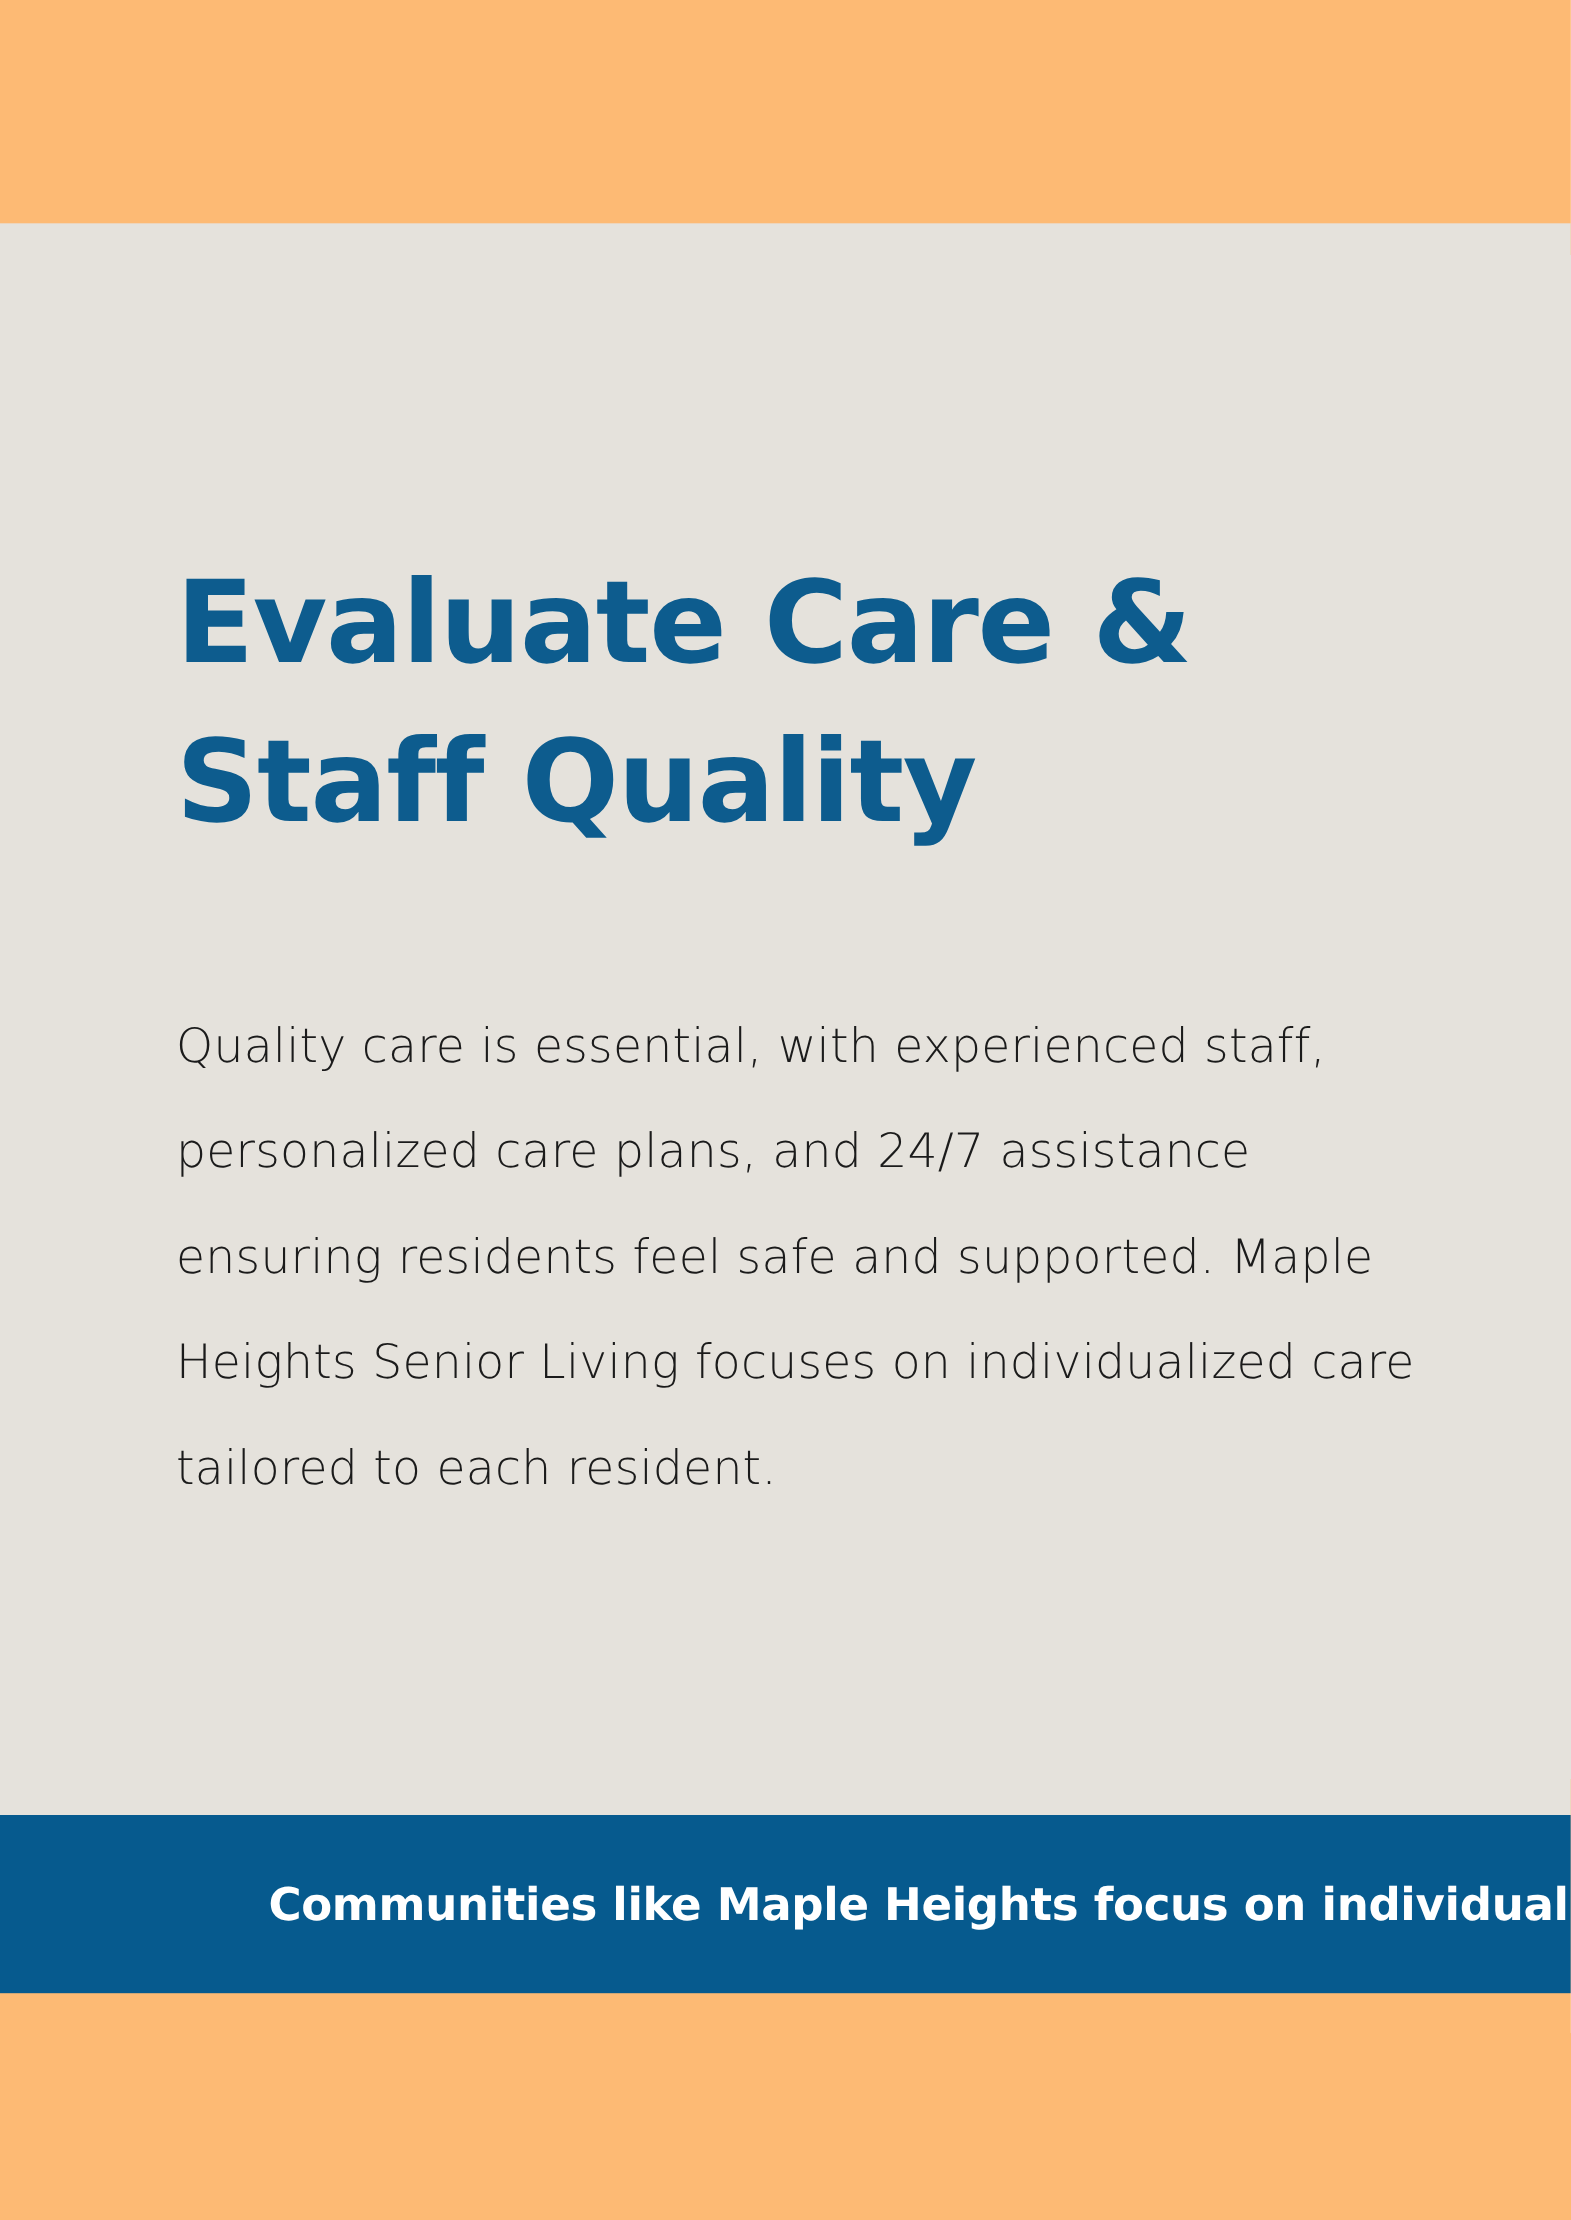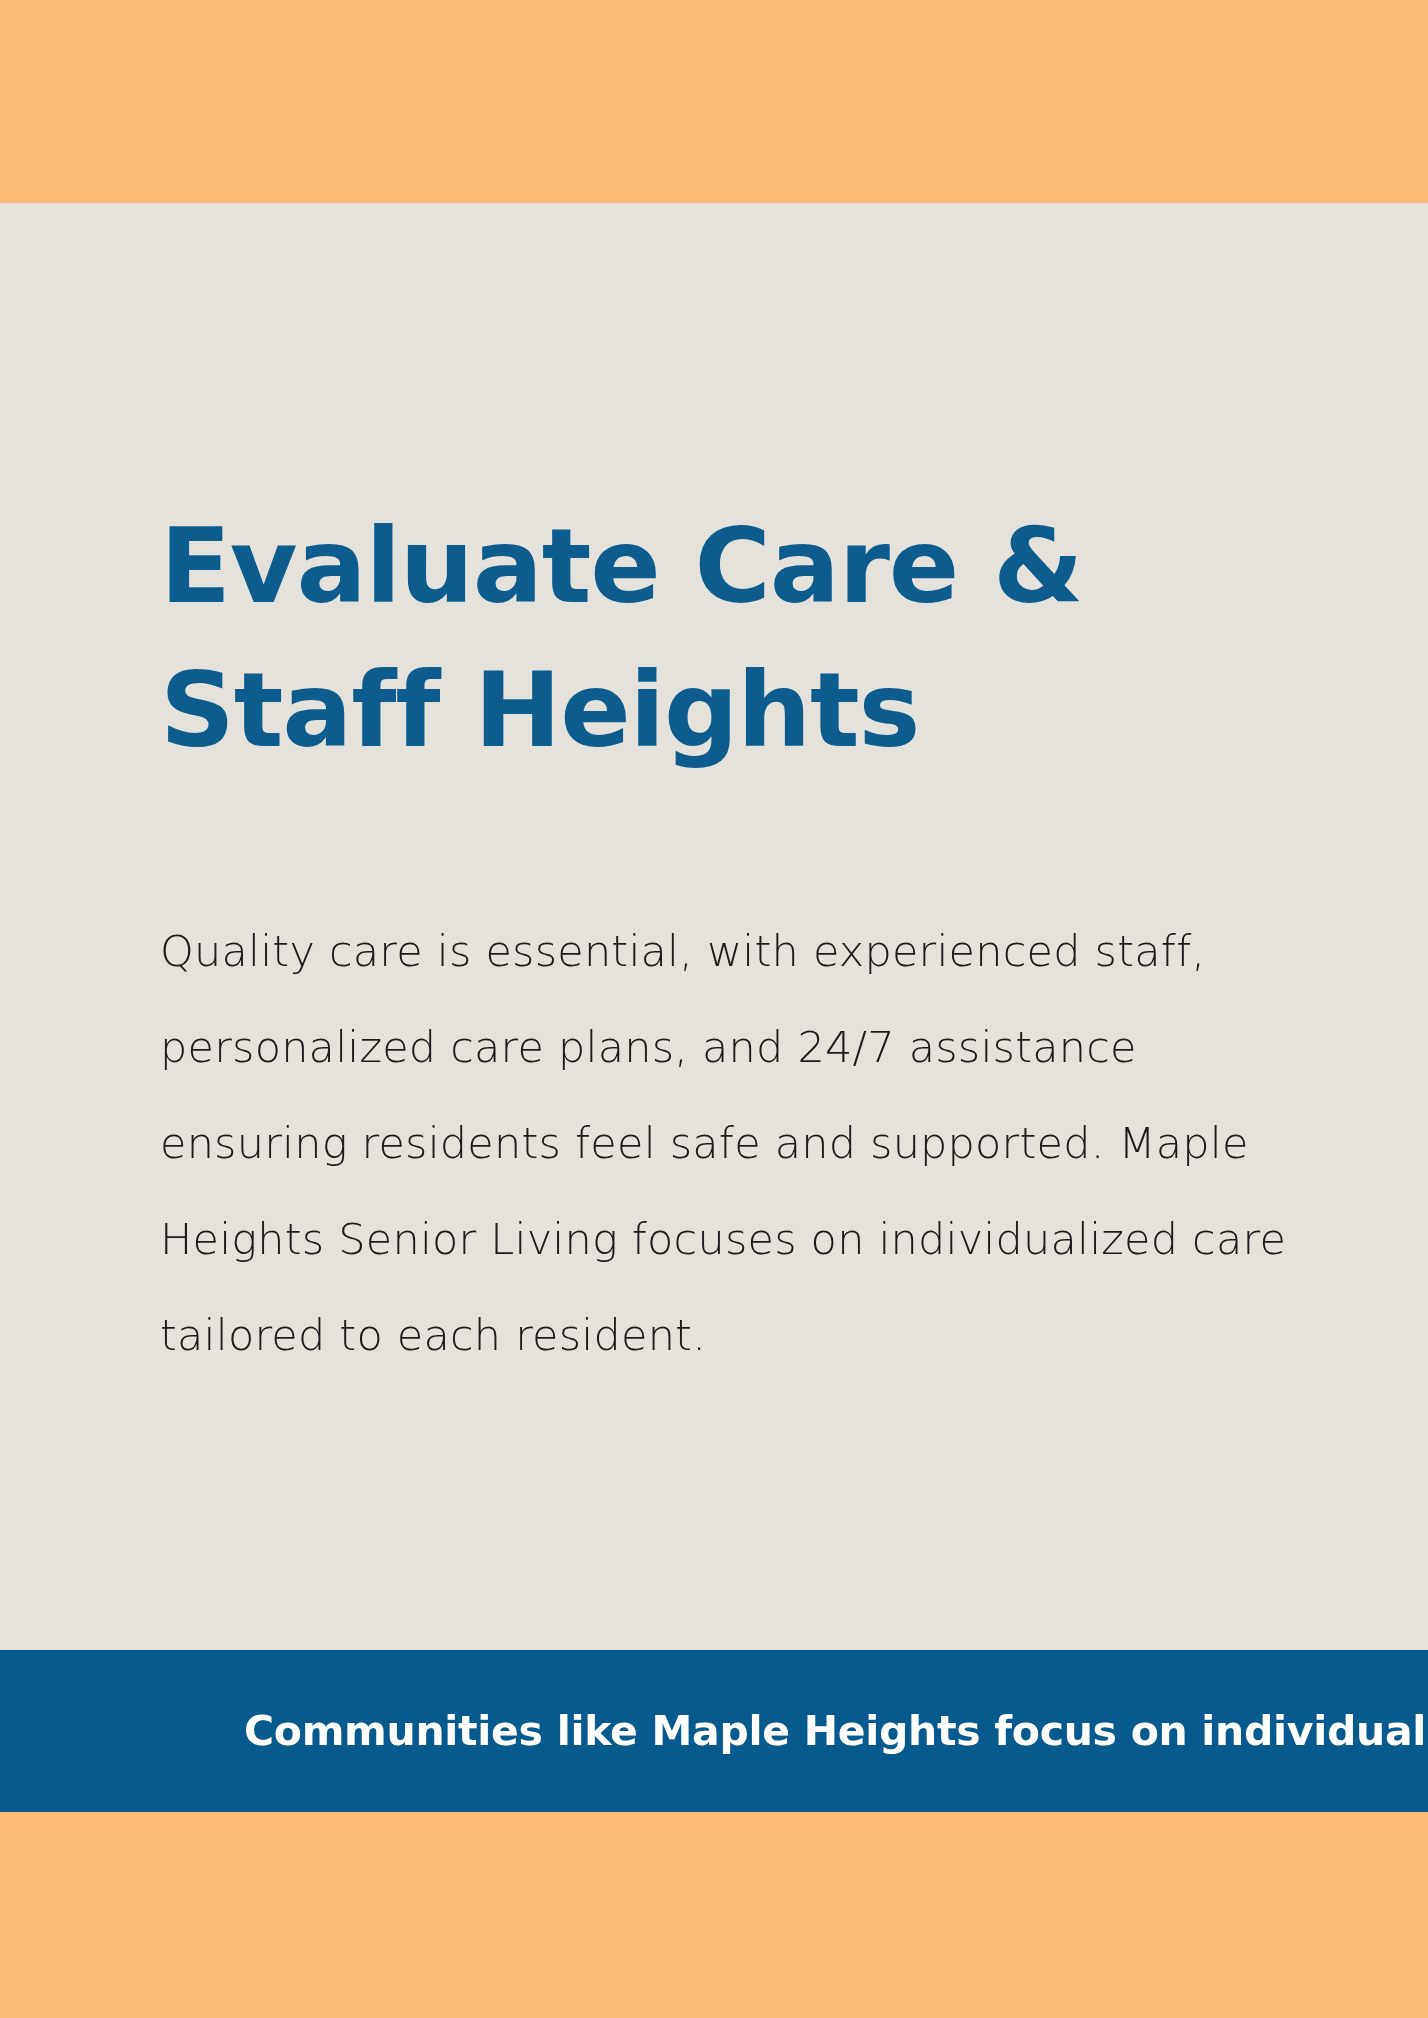--- a/index.html
+++ b/index.html
@@ -104,21 +104,21 @@
 </head>
 <body>
 
 <div class="page">
 
   <div class="card">
     <div class="card-inner">
 
       <h1 class="heading">
         <span class="hline">Evaluate Care &amp;</span>
-        <span class="hline">Staff Heights</span>
+        <span class="hline">Staff Quality</span>
       </h1>
 
       <p class="body-copy">
         <span class="bline">Quality care is essential, with experienced staff,</span>
         <span class="bline">personalized care plans, and 24/7 assistance</span>
         <span class="bline">ensuring residents feel safe and supported. Maple</span>
         <span class="bline">Heights Senior Living focuses on individualized care</span>
         <span class="bline">tailored to each resident.</span>
       </p>
 

